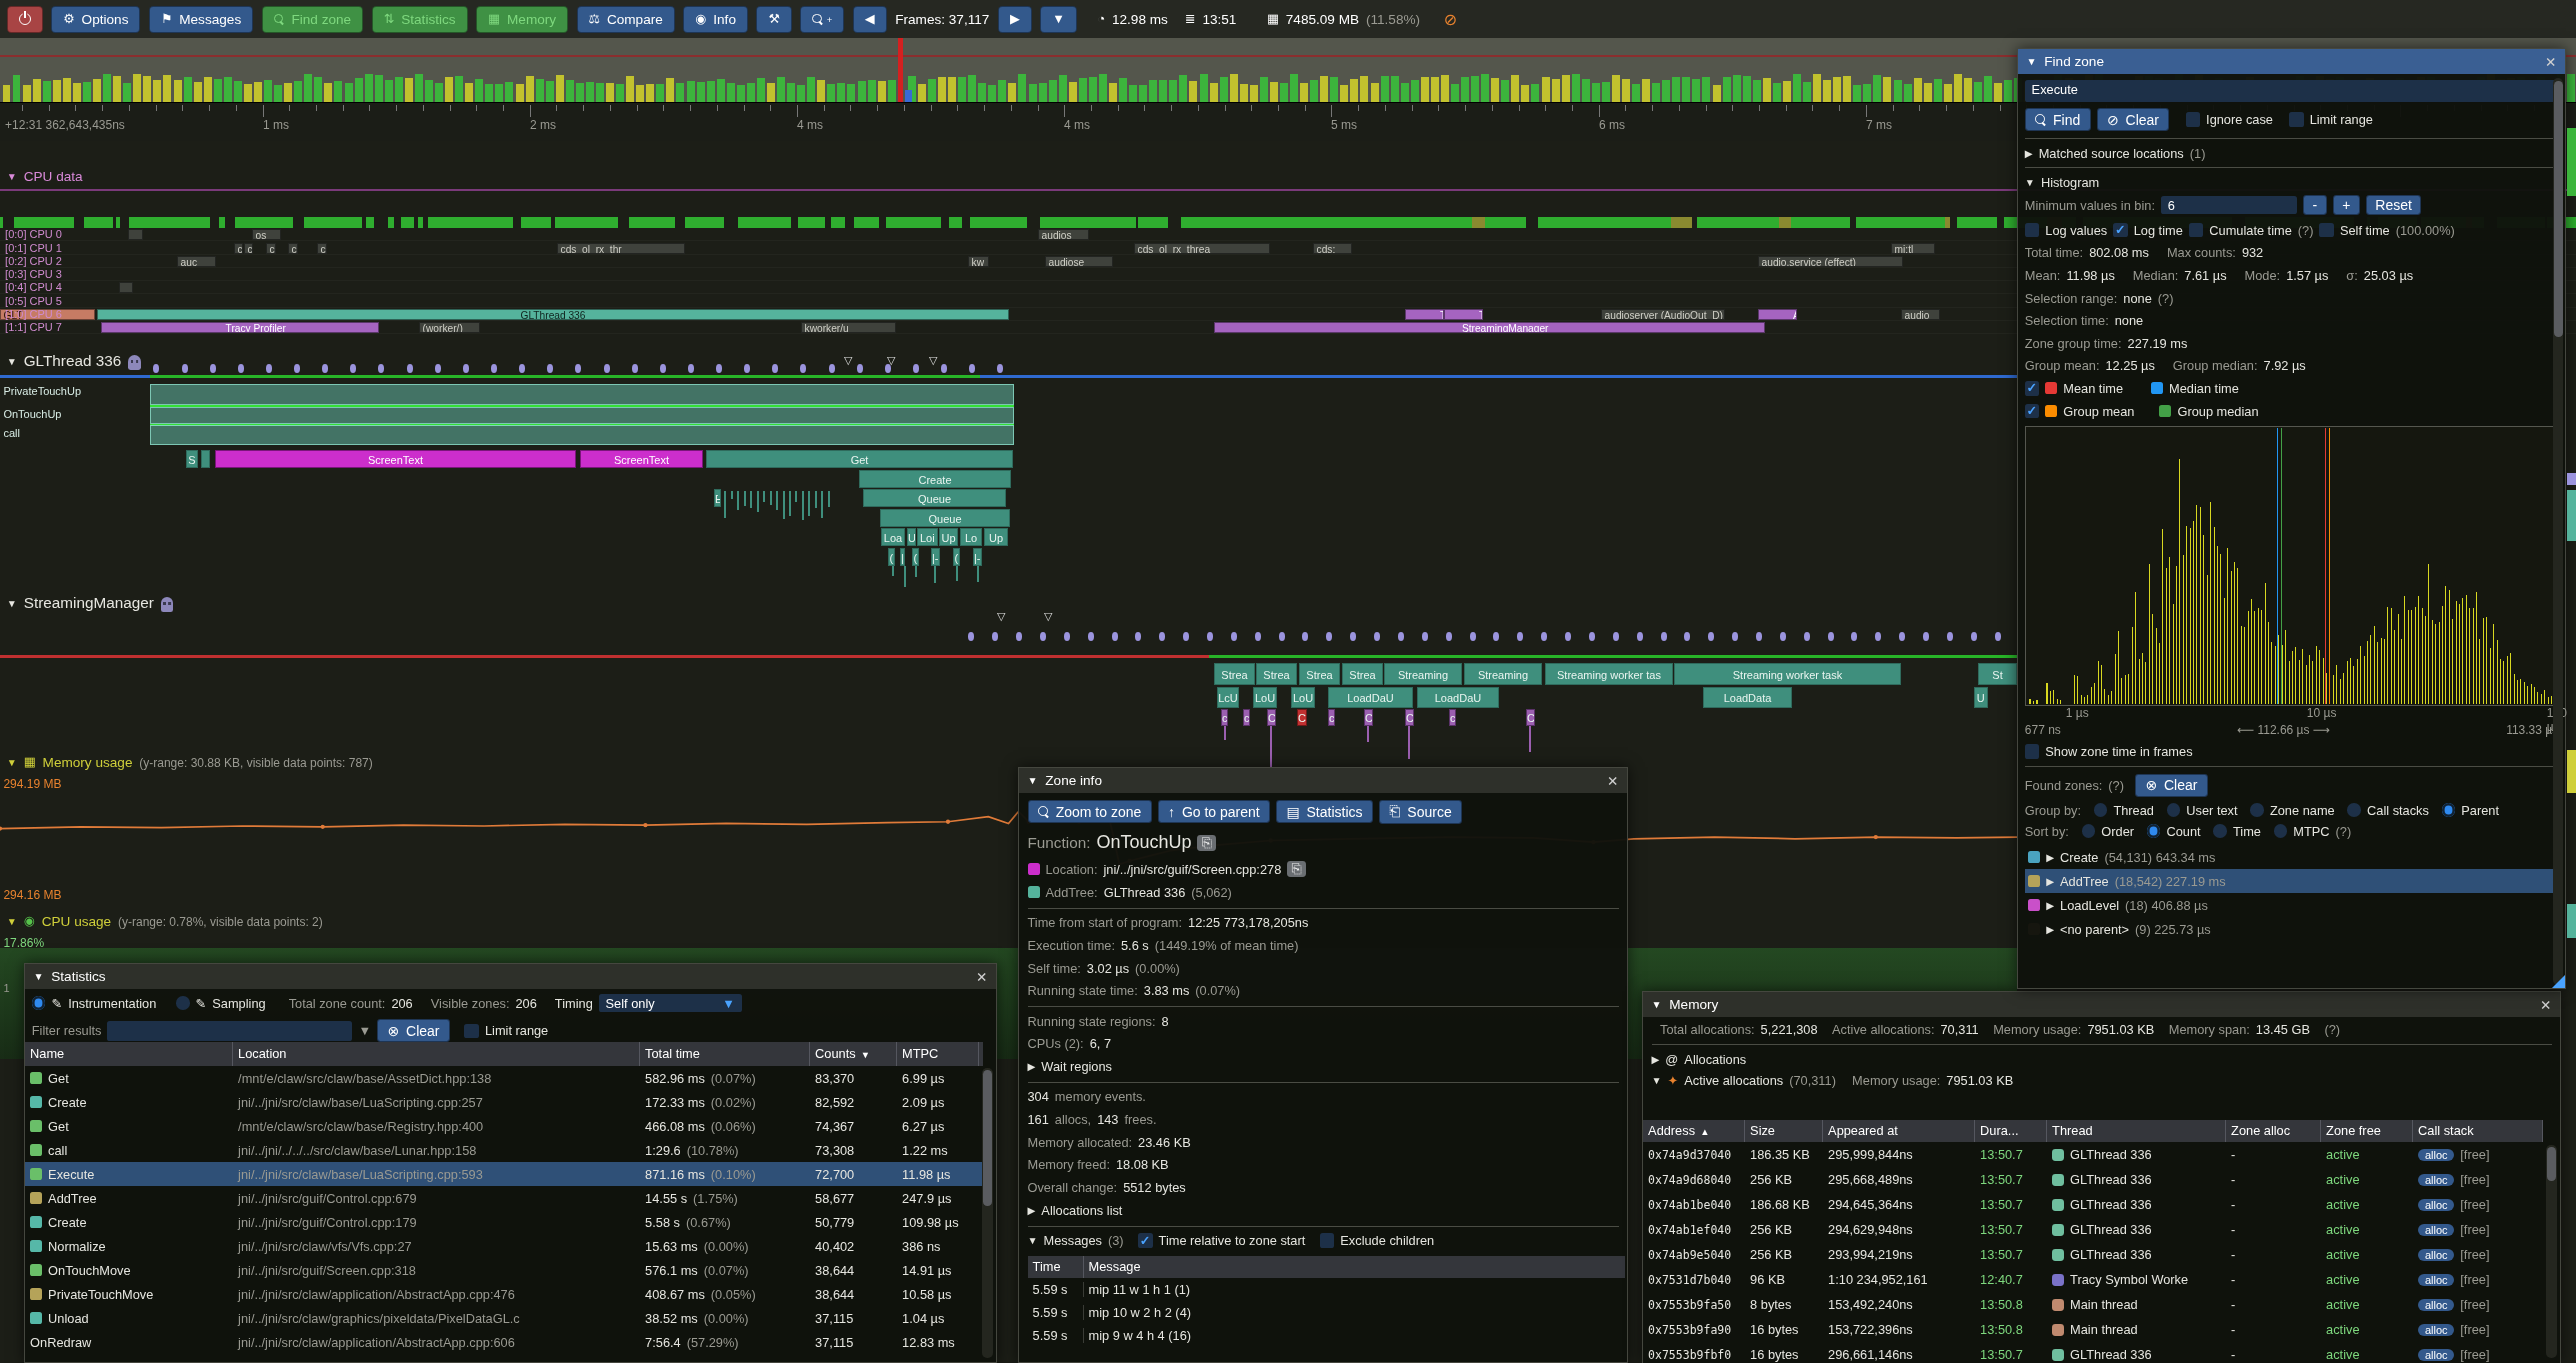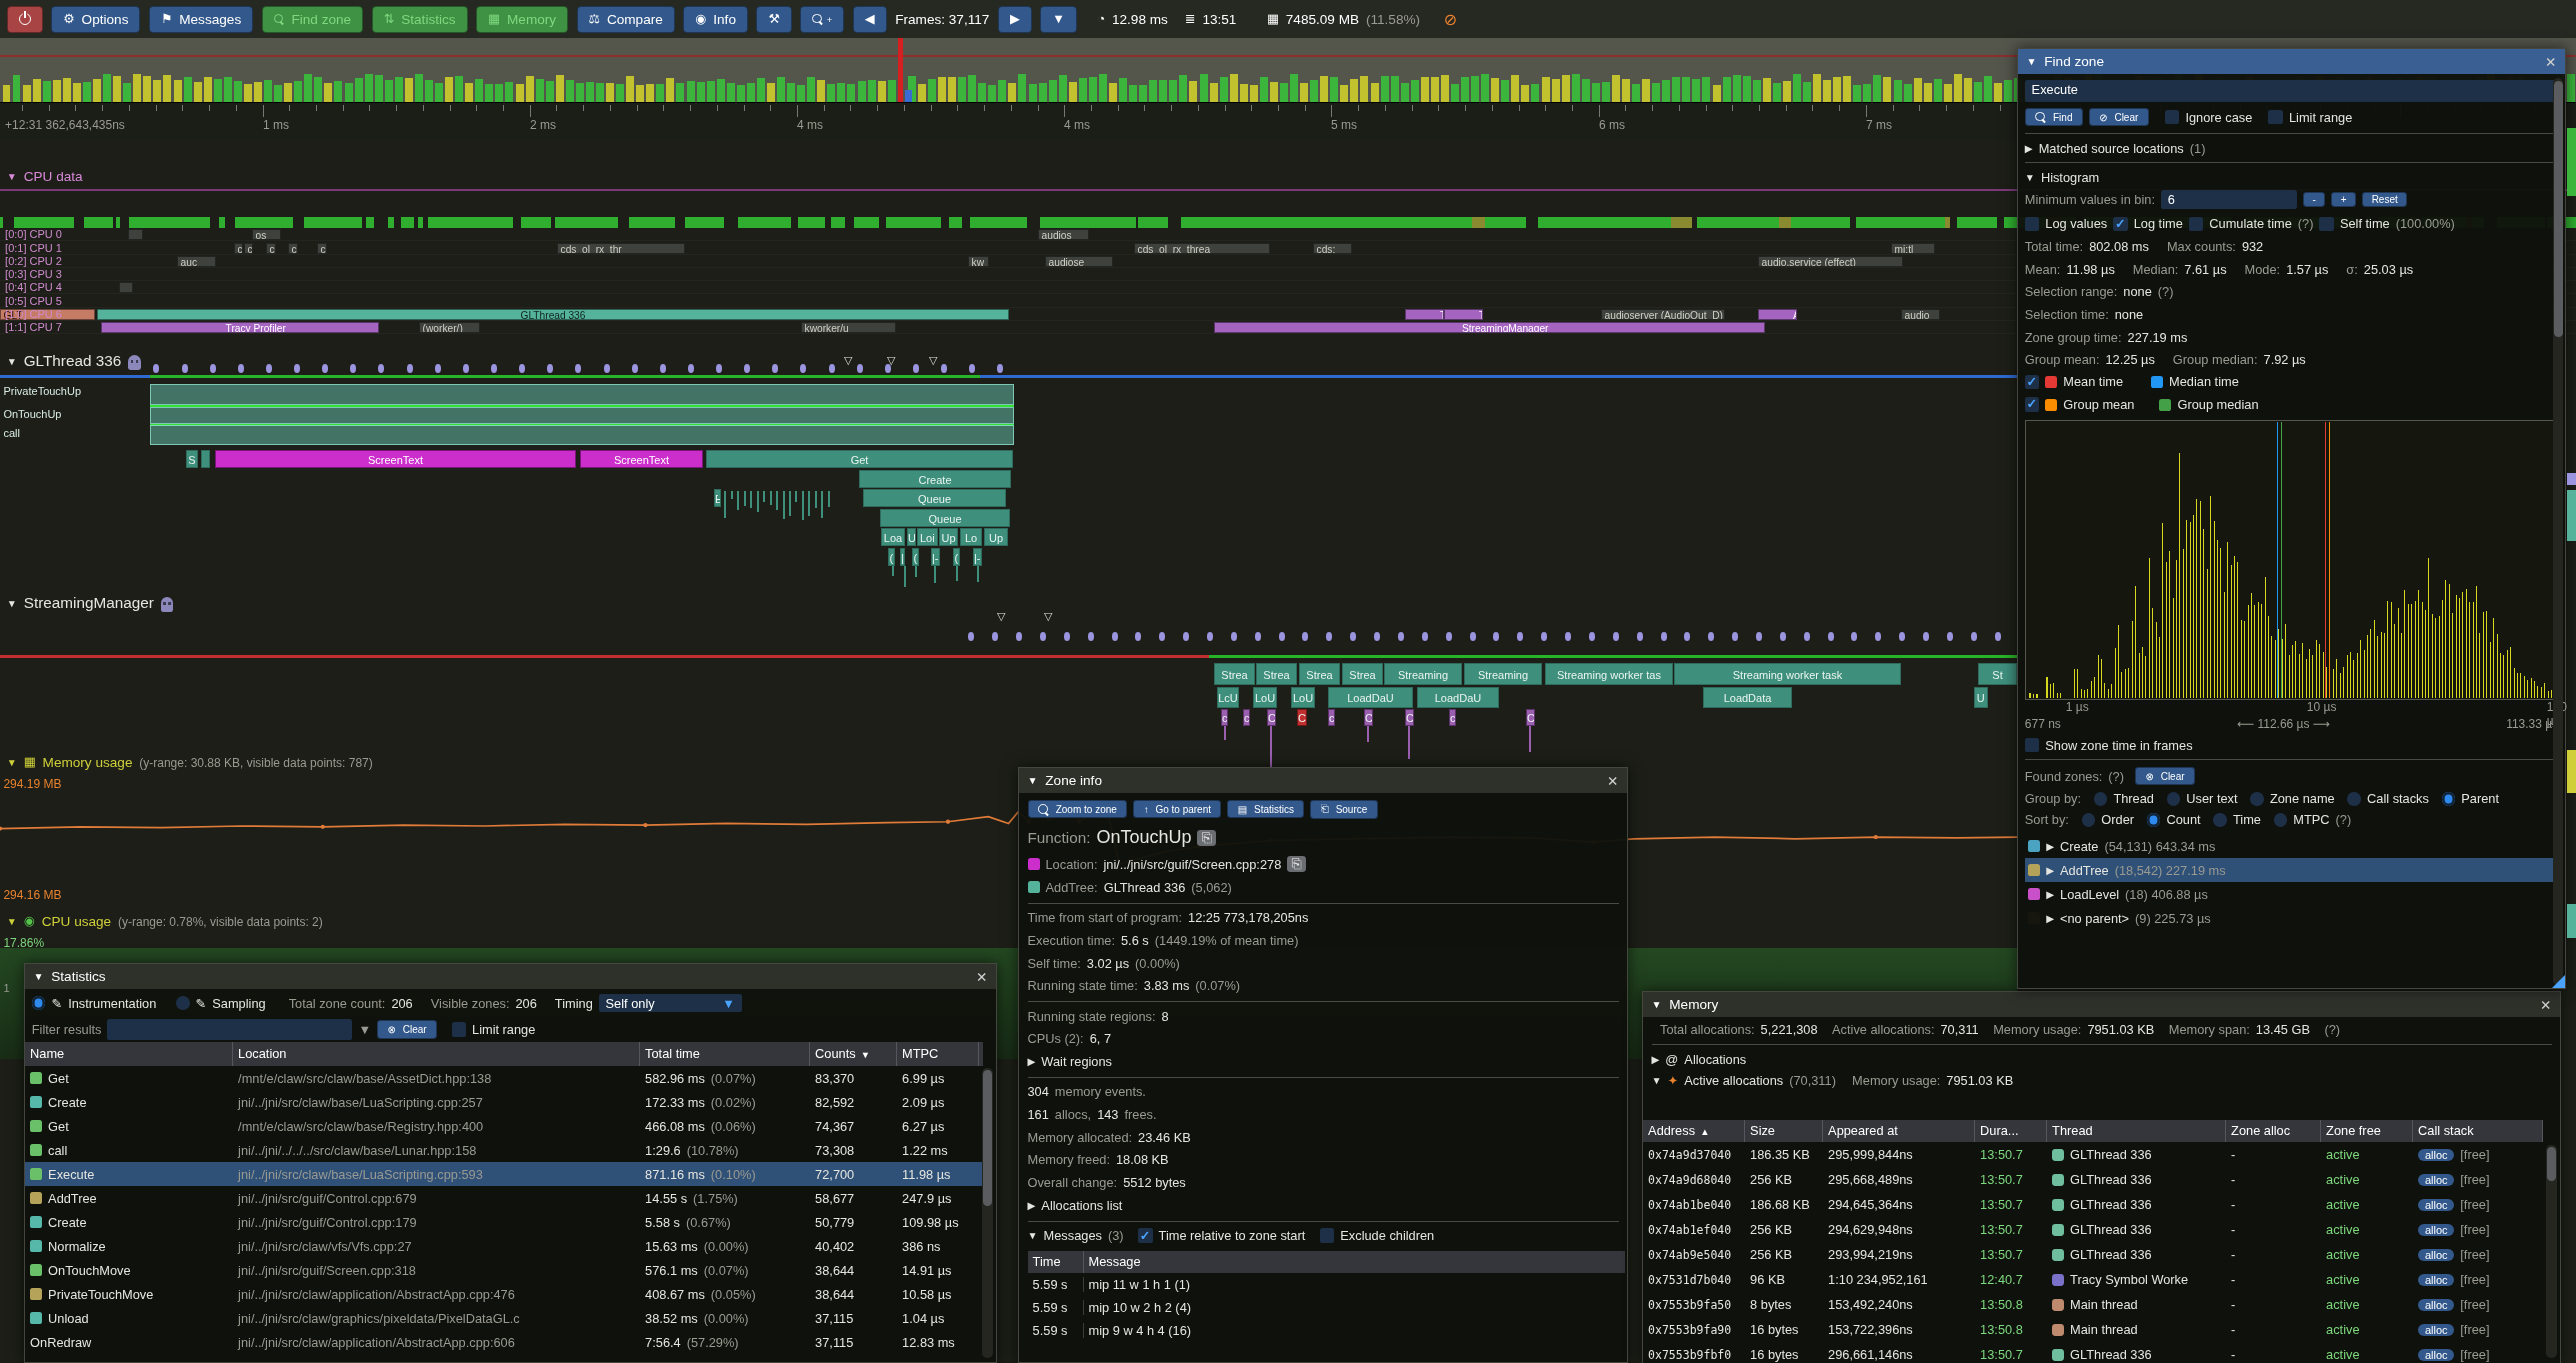--- a/index.html
+++ b/index.html
@@ -58,21 +58,21 @@
   .dot { position:absolute; width:6px; height:8.5px; border-radius:50%; background:#9b94de; }
   .vmark { position:absolute; color:#e0e0e0; font-size:11px; }
   .tail { position:absolute; width:1.7px; background:#3f8f7d; }
   .ptail { position:absolute; width:1.7px; background:#9b5fb0; }
 
   
   .win { position:absolute; background:rgba(16,18,12,.97); border:0.9px solid #45473f; box-shadow:0 0 13.6px rgba(0,0,0,.6); z-index:10; }
   .titlebar { height:25px; background:#2e302a; display:flex; align-items:center; gap:7.7px; padding:0 8.5px; font-size:13.6px; color:#fff; }
   .titlebar .x { margin-left:auto; color:#cfcfcf; font-size:13.6px; }
   .fzwin .titlebar { background:#3a5f93; }
-  .btn { display:inline-flex; align-items:center; gap:6.8px; background:#33598c; color:#fff; border-radius:3.4px; padding:2.6px 9.4px; font-size:10px; border:0.9px solid rgba(0,0,0,.4); }
+  .btn { display:inline-flex; align-items:center; gap:6.8px; background:#33598c; color:#fff; border-radius:3.4px; padding:2.6px 9.4px; font-size:14px; border:0.9px solid rgba(0,0,0,.4); }
   .cb { display:inline-block; width:14.5px; height:14.5px; background:#1d3048; border-radius:2.6px; position:relative; flex:none; }
   .cb.on::after { content:"✓"; position:absolute; left:1.7px; top:-0.9px; color:#4aa3ff; font-size:12.8px; font-weight:bold; }
   .radio { display:inline-block; width:13.6px; height:13.6px; border-radius:50%; background:#1d3048; flex:none; }
   .radio.on { background:#2f8af0; box-shadow:inset 0 0 0 2.6px #123; }
   .sw { display:inline-block; width:12px; height:12px; border-radius:2.6px; flex:none; }
   .line { display:flex; align-items:center; gap:6px; }
   .sep { height:0.9px; background:#4a4c44; margin:6.8px 0; }
   .input { background:#1d3048; border-radius:2.6px; color:#fff; padding:1.7px 6.8px; }
   .th { background:#34363b; color:#fff; display:flex; font-size:12.8px; }
   .trow { display:flex; font-size:12.8px; align-items:center; }

